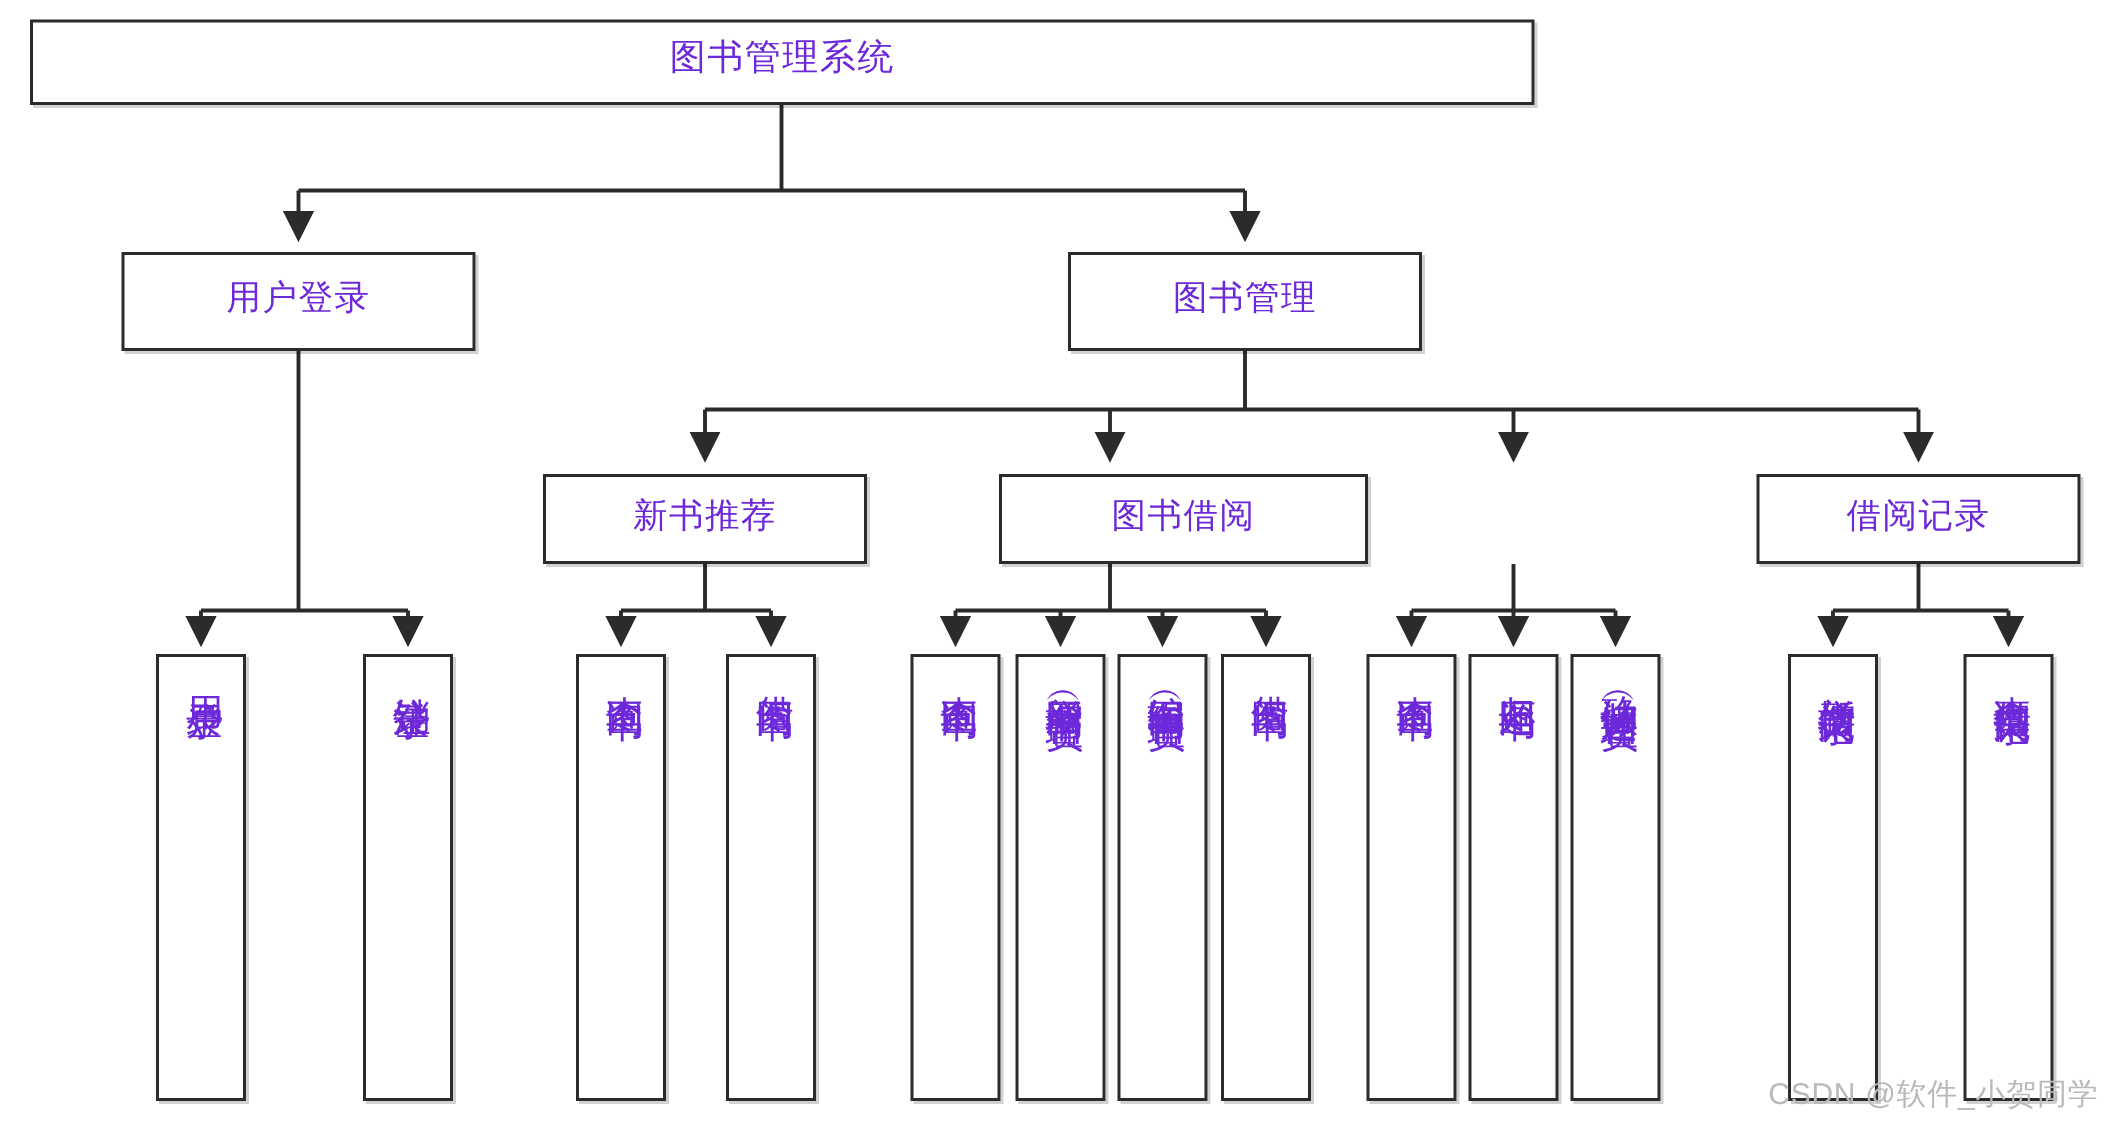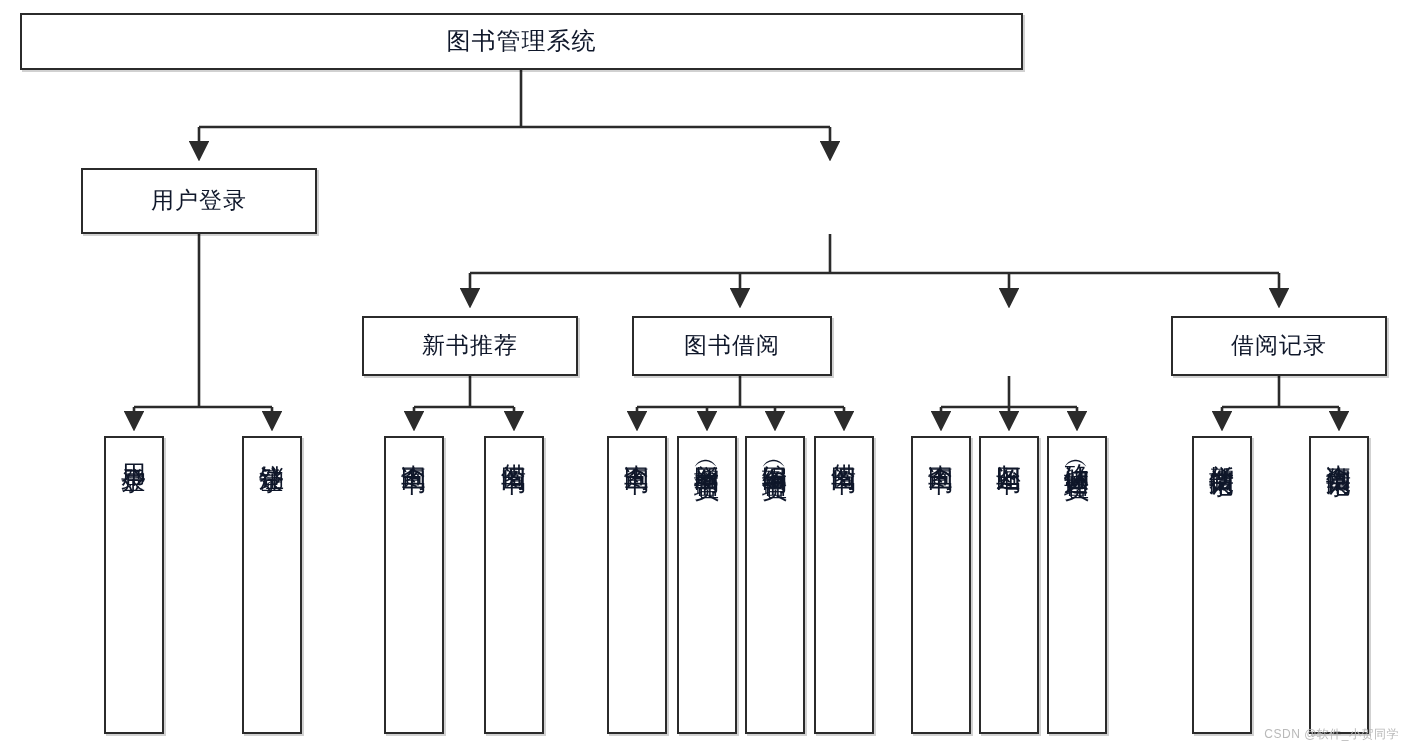--- a/index.html
+++ b/index.html
@@ -28,22 +28,23 @@
   }
   .node {
     position: absolute;
     box-sizing: border-box;
     background: #ffffff;
     border: 2.5px solid #2b2b2b;
     box-shadow: 2px 2px 0 rgba(0,0,0,0.18);
     display: flex;
     align-items: center;
     justify-content: center;
-    color: #0f172a;
+    color: #6d28d9;
     z-index: 2;
+    font-family: Liberation Mono, monospace;
   }
   .node-label {
     display: block;
     white-space: nowrap;
     letter-spacing: 1px;
   }
   .node.horizontal .node-label {
     font-size: 23px;
     line-height: 1.1;
   }
@@ -64,21 +65,21 @@
     white-space: normal;
     max-height: 285px;
   }
   .node.vertical.tall .node-label {
     max-height: 290px;
   }
   #watermark {
     position: absolute;
     right: 6px;
     bottom: 4px;
-    font-size: 12px;
+    font-size: 20px;
     color: #b9b9b9;
     letter-spacing: 0.5px;
     z-index: 5;
     white-space: nowrap;
     font-family: "Liberation Sans", "DejaVu Sans", sans-serif;
   }
 </style>
 </head>
 <body>
 
@@ -146,25 +147,28 @@
     </g>
   </svg>
 
   <div class="node root horizontal" style="left:20px; top:13px; width:1003px; height:57px;">
     <span class="node-label">图书管理系统</span>
   </div>
 
   <div class="node horizontal" style="left:81px; top:168px; width:236px; height:66px;">
     <span class="node-label">用户登录</span>
   </div>
+  <div class="node horizontal" style="left:712px; top:168px; width:236px; height:66px;">
+    <span class="node-label">图书管理</span>
+  </div>
 
   <div class="node horizontal" style="left:362px; top:316px; width:216px; height:60px;">
     <span class="node-label">新书推荐</span>
   </div>
-  <div class="node horizontal" style="left:632px; top:316px; width:200px; height:60px;">
+  <div class="node horizontal" style="left:666px; top:316px; width:246px; height:60px;">
     <span class="node-label">图书借阅</span>
   </div>
   <div class="node horizontal" style="left:1171px; top:316px; width:216px; height:60px;justify-content:center;">
     <span class="node-label">借阅记录</span>
   </div>
 
   <div class="node vertical" style="left:104px; top:436px; width:60px; height:298px;">
     <span class="node-label">用户登录</span>
   </div>
   <div class="node vertical" style="left:242px; top:436px; width:60px; height:298px;">

